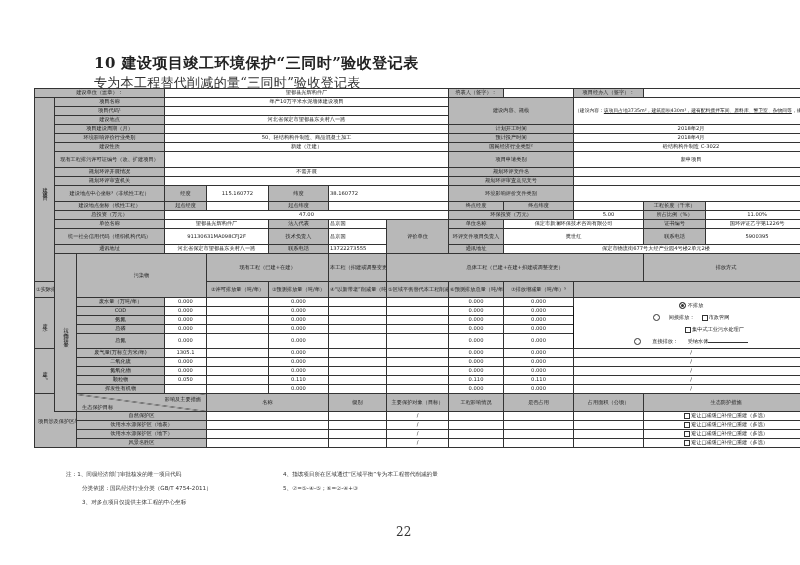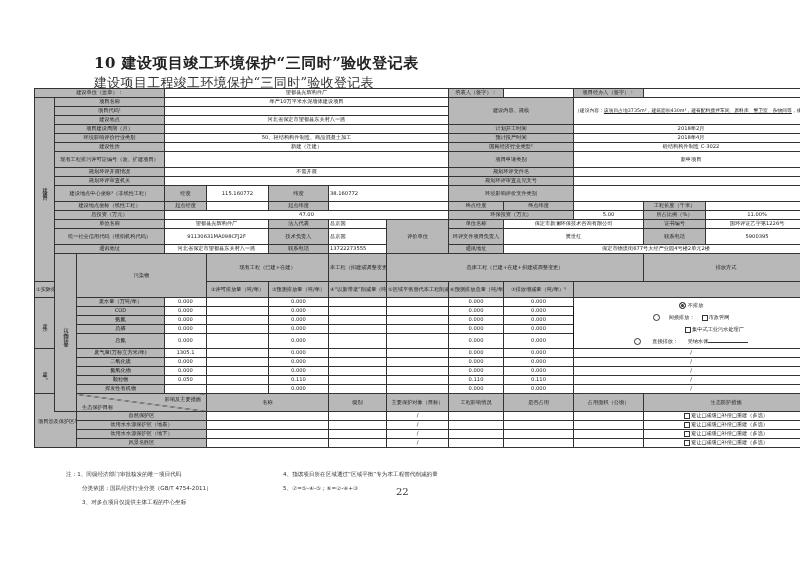--- a/index.html
+++ b/index.html
@@ -8,31 +8,31 @@
   .subtitle{position:absolute;left:94px;top:74px;font-family:"DejaVu Serif",serif;font-size:13px;color:#333;letter-spacing:0.3px;}
   table.reg{position:absolute;left:34px;top:88px;width:734px;border-collapse:collapse;table-layout:fixed;font-size:5.2px;line-height:1.15;}
   table.reg td{border:0.6px solid #333;padding:0 1px;text-align:center;vertical-align:middle;height:8px;overflow:hidden;white-space:nowrap;}
   td.g{background:#b8b8b8;}
   td.wrap{white-space:normal;}
   td.thick-l{border-left:1.4px solid #111 !important;}
   td.left{text-align:left;padding-left:4px;}
   .u{text-decoration:underline;}
   .vert{writing-mode:vertical-rl;letter-spacing:3px;}
   .notes{position:absolute;top:467px;font-size:5.6px;color:#333;line-height:14px;}
-  .pagenum{position:absolute;left:396px;top:486px;font-size:10px;color:#333;font-family:"DejaVu Serif",serif;}
+  .pagenum{position:absolute;left:396px;top:525px;font-size:12px;color:#333;font-family:"DejaVu Serif",serif;}
   .radio{display:inline-block;width:5px;height:5px;border-radius:50%;border:0.6px solid #333;vertical-align:middle;margin-right:2px;}
   .radio.on{background:#333;box-shadow:inset 0 0 0 1px #fff;}
   .chk{display:inline-block;width:4px;height:4px;border:0.6px solid #333;vertical-align:middle;margin-right:1px;}
   .diag{background:linear-gradient(to bottom left, transparent calc(50% - 0.5px), #222 50%, transparent calc(50% + 0.5px)) #b8b8b8;position:relative;}
 </style>
 </head>
 <body>
 
 <div class="title">10 建设项目竣工环境保护“三同时”验收登记表</div>
-<div class="subtitle">建设项目工程竣工环境保护“三同时”验收登记表</div>
+<div class="subtitle">专为本工程替代削减的量“三同时”验收登记表</div>
 
 <table class="reg">
   <colgroup>
     <col style="width:20px">
       <col style="width:22px">
       <col style="width:88px">
     <col style="width:42px">
       <col style="width:62px">
       <col style="width:60px">
       <col style="width:58px">

